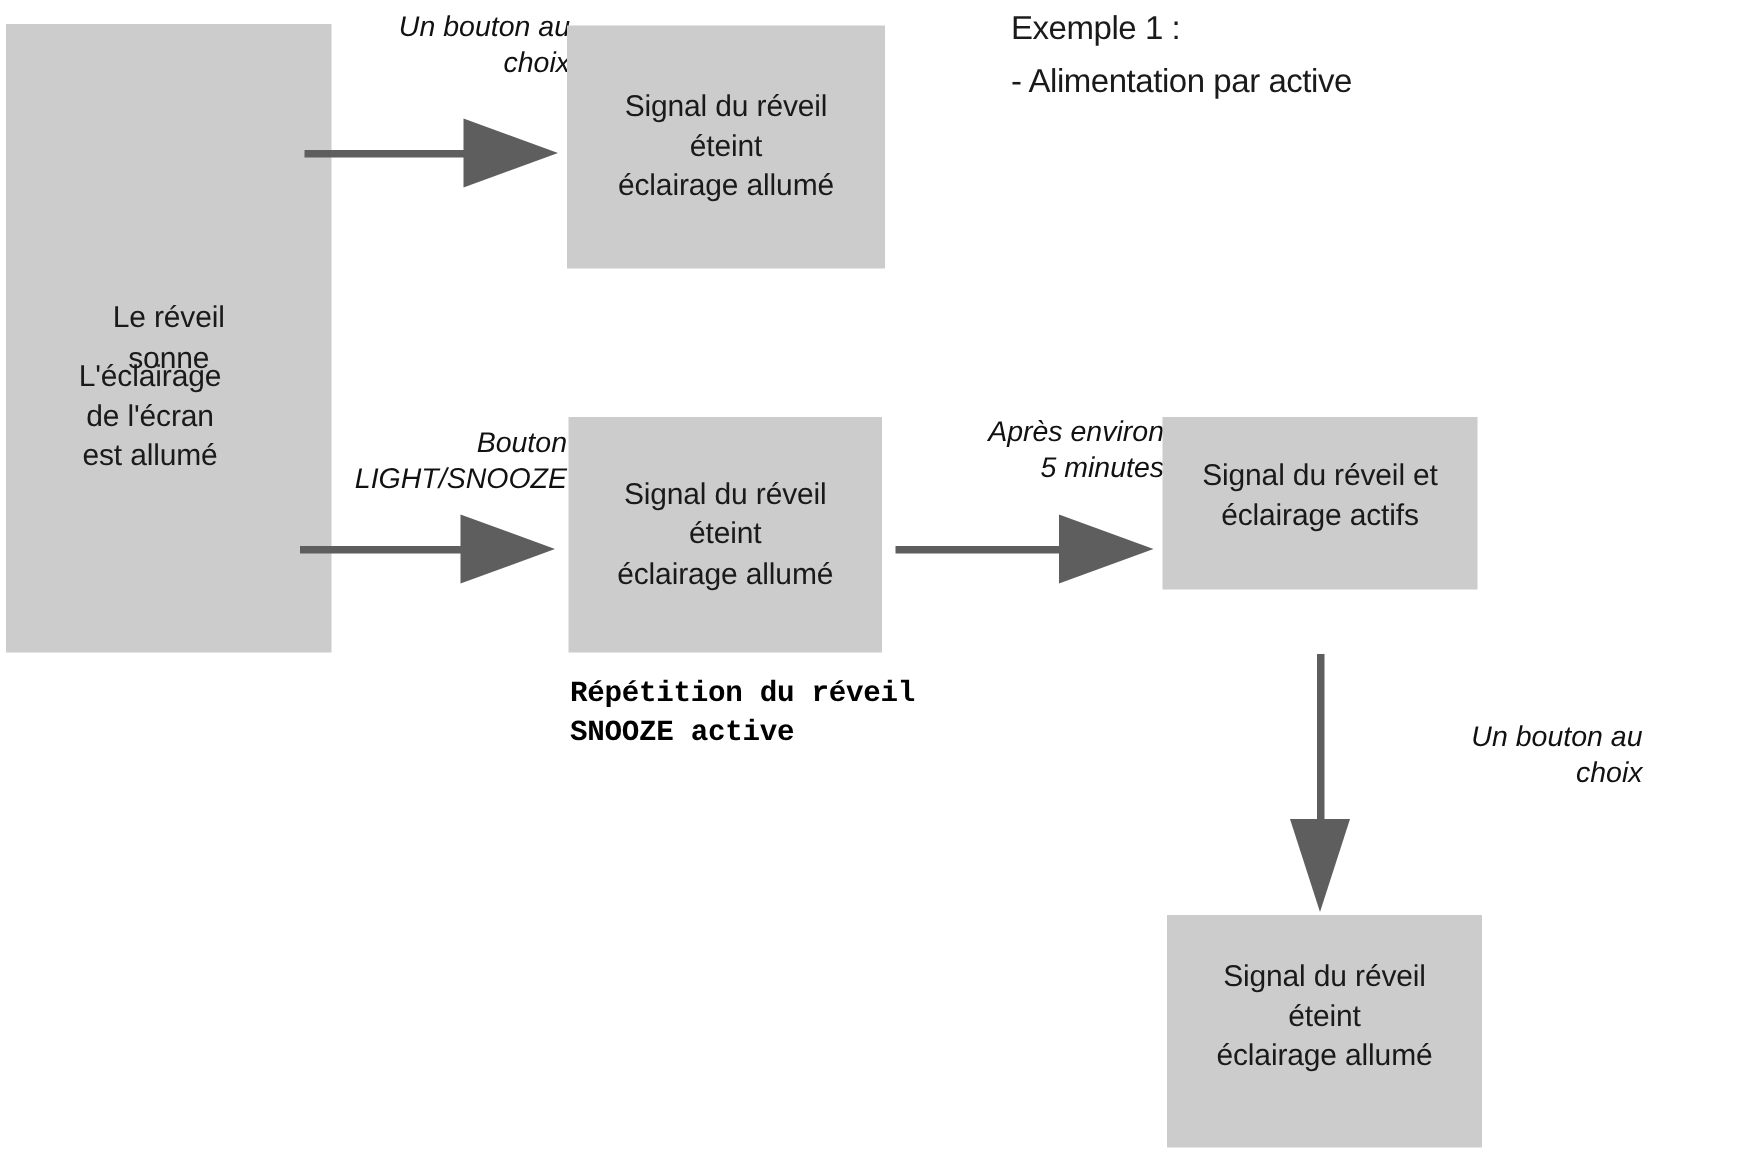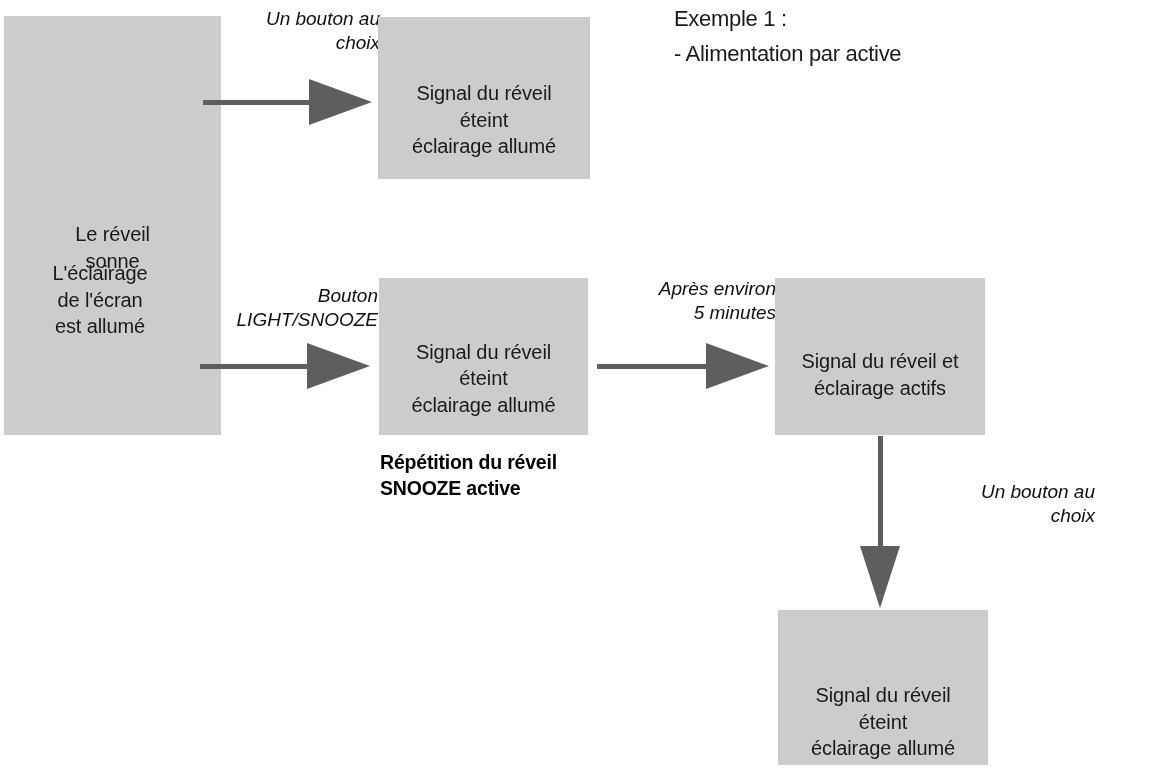--- a/index.html
+++ b/index.html
@@ -29,21 +29,20 @@
     font-size: 20px;
     line-height: 1.33;
     letter-spacing: -0.1px;
   }
   .box .box-text {
     display: block;
     width: 100%;
     padding: 0 20px;
     box-sizing: border-box;
     white-space: pre-line;
-    margin-top: 44px;
   }
   .arrow-h {
     position: absolute;
     height: 0;
   }
   .arrow-shaft-h {
     position: absolute;
     background: #5e5e5e;
     height: 5px;
     top: -2px;
@@ -80,20 +79,21 @@
     white-space: pre-line;
   }
   .note-bold {
     position: absolute;
     font-weight: bold;
     font-size: 19.5px;
     line-height: 1.32;
     color: #000000;
     white-space: pre-line;
     letter-spacing: -0.2px;
+    font-family: Liberation Mono, monospace;
   }
   .legend {
     position: absolute;
     color: #1a1a1a;
     font-size: 22px;
     line-height: 1.58;
     letter-spacing: -0.3px;
   }
   .legend-line {
     display: block;
@@ -143,21 +143,21 @@
   <div class="note-bold" style="left:380px; top:450px; width:260px;">Répétition du réveil
 SNOOZE active</div>
 
   <div class="arrow-h" style="left:597px; top:366px; width:175px;">
     <div class="arrow-shaft-h" style="left:0; width:115px;"></div>
     <div class="arrow-head-h" style="left:109px;"></div>
   </div>
   <div class="edge-label" style="left:596px; top:277px; width:180px;">Après environ
 5 minutes</div>
 
-  <div class="box" style="left:775px; top:278px; width:210px; height:157px; align-items:flex-start; padding-top:26px;">
+  <div class="box" style="left:775px; top:278px; width:210px; height:115px; align-items:flex-start; padding-top:26px;">
     <span class="box-text">Signal du réveil et
 éclairage actifs</span>
   </div>
 
   <div style="position:absolute; left:0; top:0; width:1162px; height:770px; pointer-events:none;">
     <div class="arrow-shaft-v" style="left:878px; top:436px; height:112px;"></div>
     <div class="arrow-head-v" style="left:860px; top:546px;"></div>
   </div>
   <div class="edge-label" style="left:905px; top:480px; width:190px;">Un bouton au
 choix</div>

